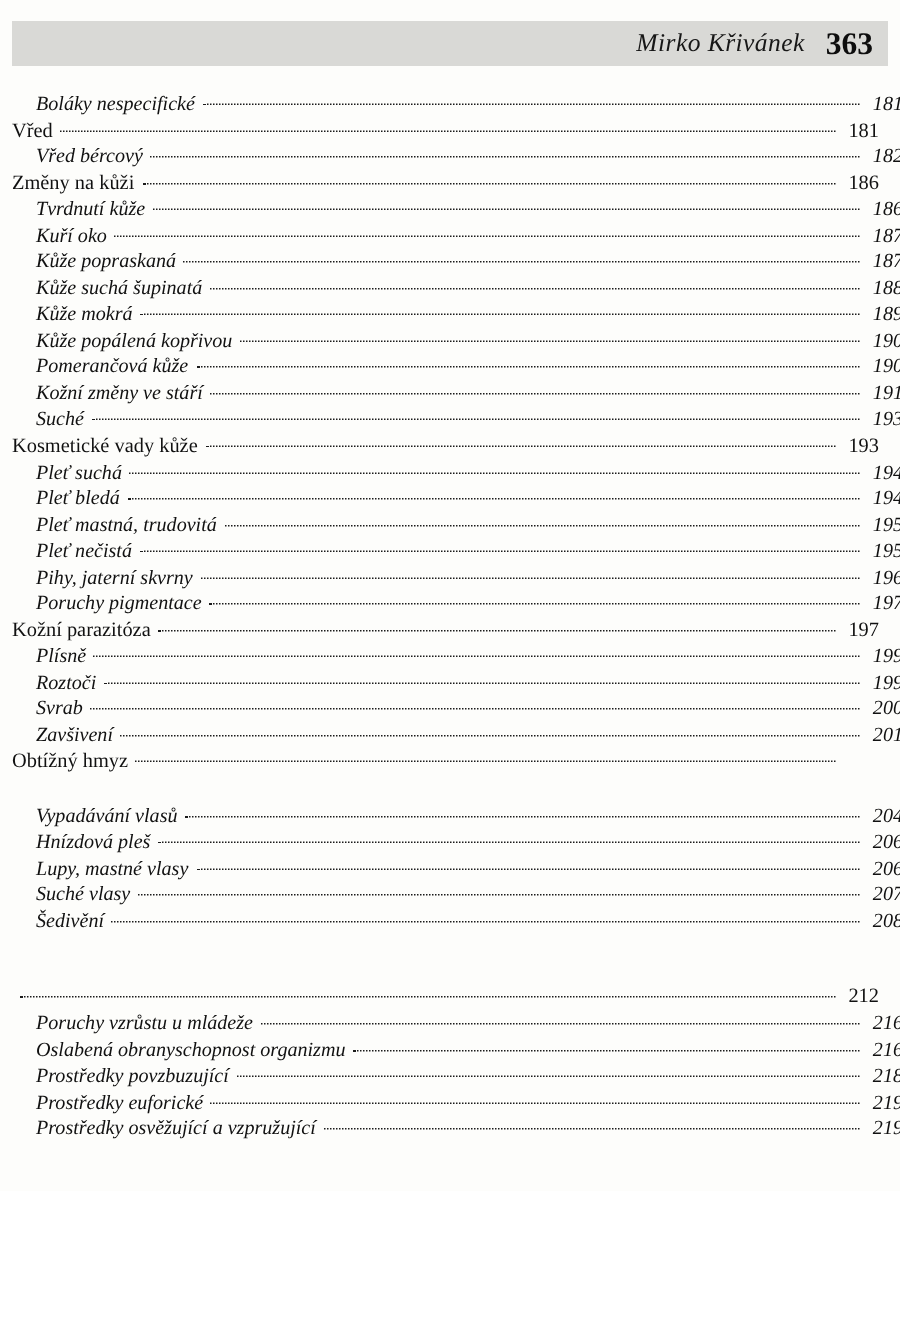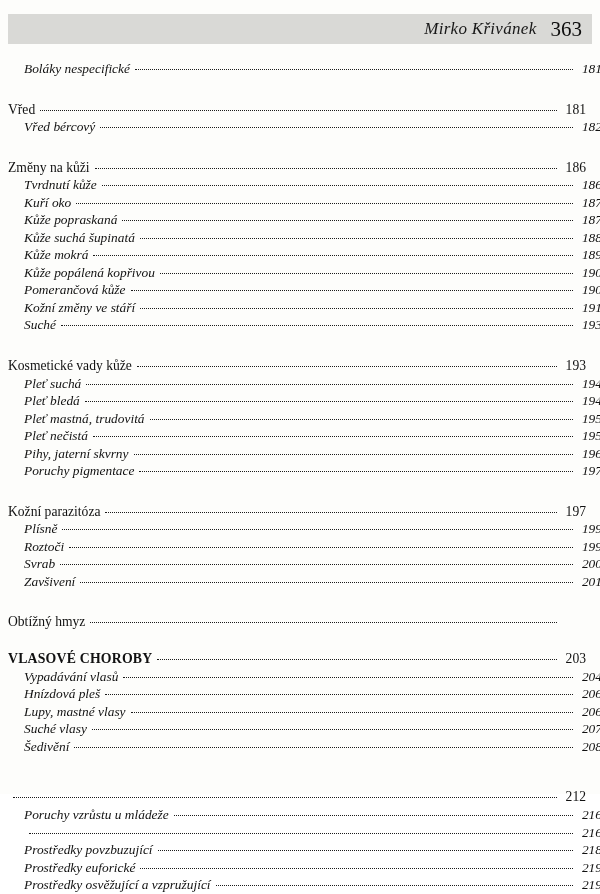--- a/index.html
+++ b/index.html
@@ -45,21 +45,21 @@
   }
   .header-author {
     font-family: "Liberation Serif", serif;
     font-style: italic;
     font-size: 17px;
     letter-spacing: 0.3px;
     color: #171717;
   }
   .header-page {
     font-family: "Liberation Serif", serif;
-    font-weight: normal;
+    font-weight: bold;
     font-size: 21px;
     margin-left: 14px;
     color: #0d0d0d;
   }
 
   
   .toc {
     position: absolute;
     left: 8px;
     top: 62px;
@@ -90,21 +90,20 @@
     text-align: right;
     min-width: 26px;
   }
 
   
   .lvl-main > .toc-label,
   .lvl-main > .toc-page {
     font-style: normal;
     font-weight: normal;
     font-size: 13.6px;
-    margin-top: 23px;
   }
   .lvl-sub {
     padding-left: 16px;
   }
   .lvl-sub > .toc-label,
   .lvl-sub > .toc-page {
     font-style: italic;
     font-size: 13.4px;
   }
   .lvl-section > .toc-label {
@@ -257,25 +256,20 @@
         <span class="toc-label">Zavšivení</span>
         <span class="toc-dots"></span>
         <span class="toc-page">201</span>
       </div>
       <div class="toc-row lvl-main">
         <span class="toc-label">Obtížný hmyz</span>
         <span class="toc-dots"></span>
         <span class="toc-page"></span>
       </div>
       <div class="spacer-lg"></div>
-      <div class="toc-row lvl-section">
-        <span class="toc-label">VLASOVÉ CHOROBY</span>
-        <span class="toc-dots"></span>
-        <span class="toc-page">203</span>
-      </div>
       <div class="toc-row lvl-sub">
         <span class="toc-label">Vypadávání vlasů</span>
         <span class="toc-dots"></span>
         <span class="toc-page">204</span>
       </div>
       <div class="toc-row lvl-sub">
         <span class="toc-label">Hnízdová pleš</span>
         <span class="toc-dots"></span>
         <span class="toc-page">206</span>
       </div>
@@ -299,20 +293,21 @@
       <div class="toc-row lvl-section">
         <span class="toc-dots"></span>
         <span class="toc-page">212</span>
       </div>
       <div class="toc-row lvl-sub">
         <span class="toc-label">Poruchy vzrůstu u mládeže</span>
         <span class="toc-dots"></span>
         <span class="toc-page">216</span>
       </div>
       <div class="toc-row lvl-sub">
+        <span class="toc-label">Oslabená obranyschopnost organizmu</span>
         <span class="toc-dots"></span>
         <span class="toc-page">216</span>
       </div>
       <div class="toc-row lvl-sub">
         <span class="toc-label">Prostředky povzbuzující</span>
         <span class="toc-dots"></span>
         <span class="toc-page">218</span>
       </div>
       <div class="toc-row lvl-sub">
         <span class="toc-label">Prostředky euforické</span>

